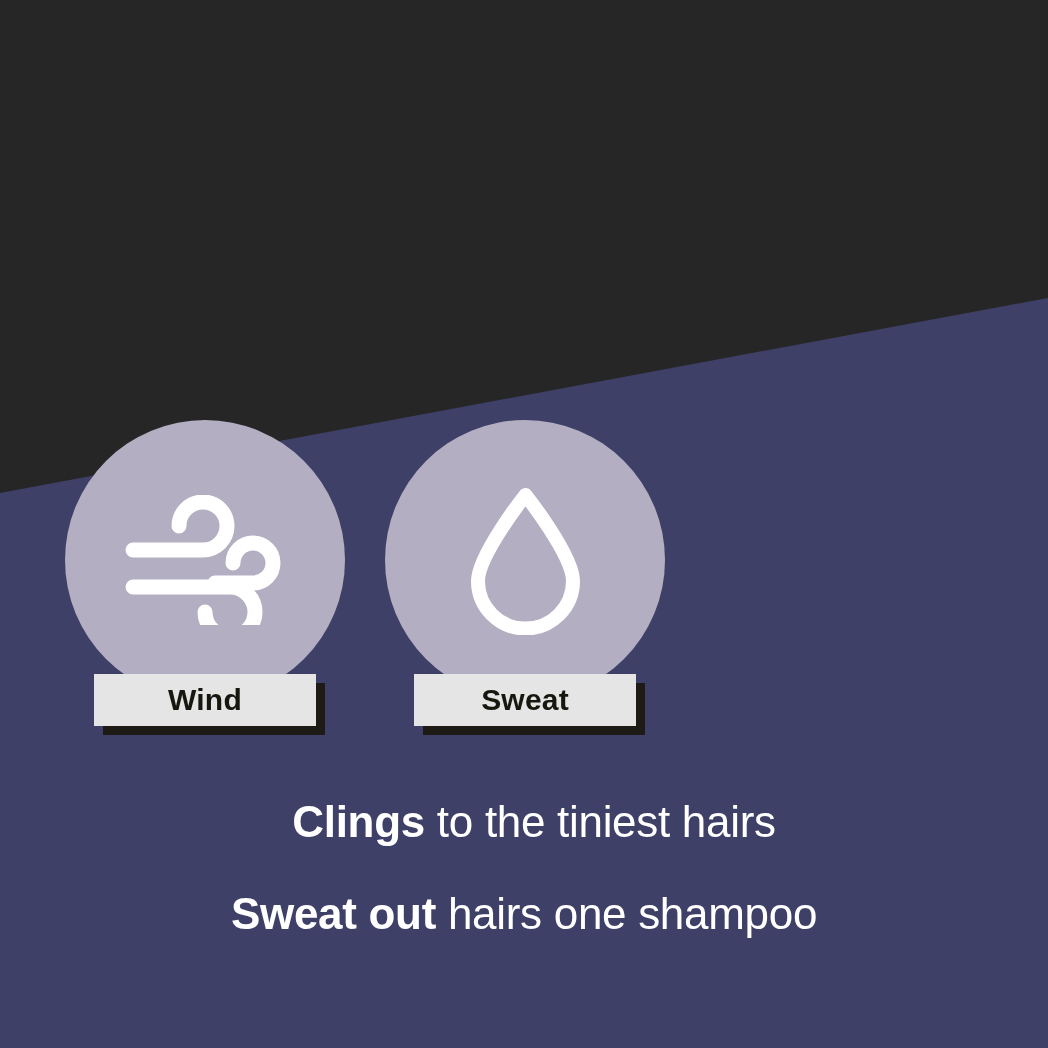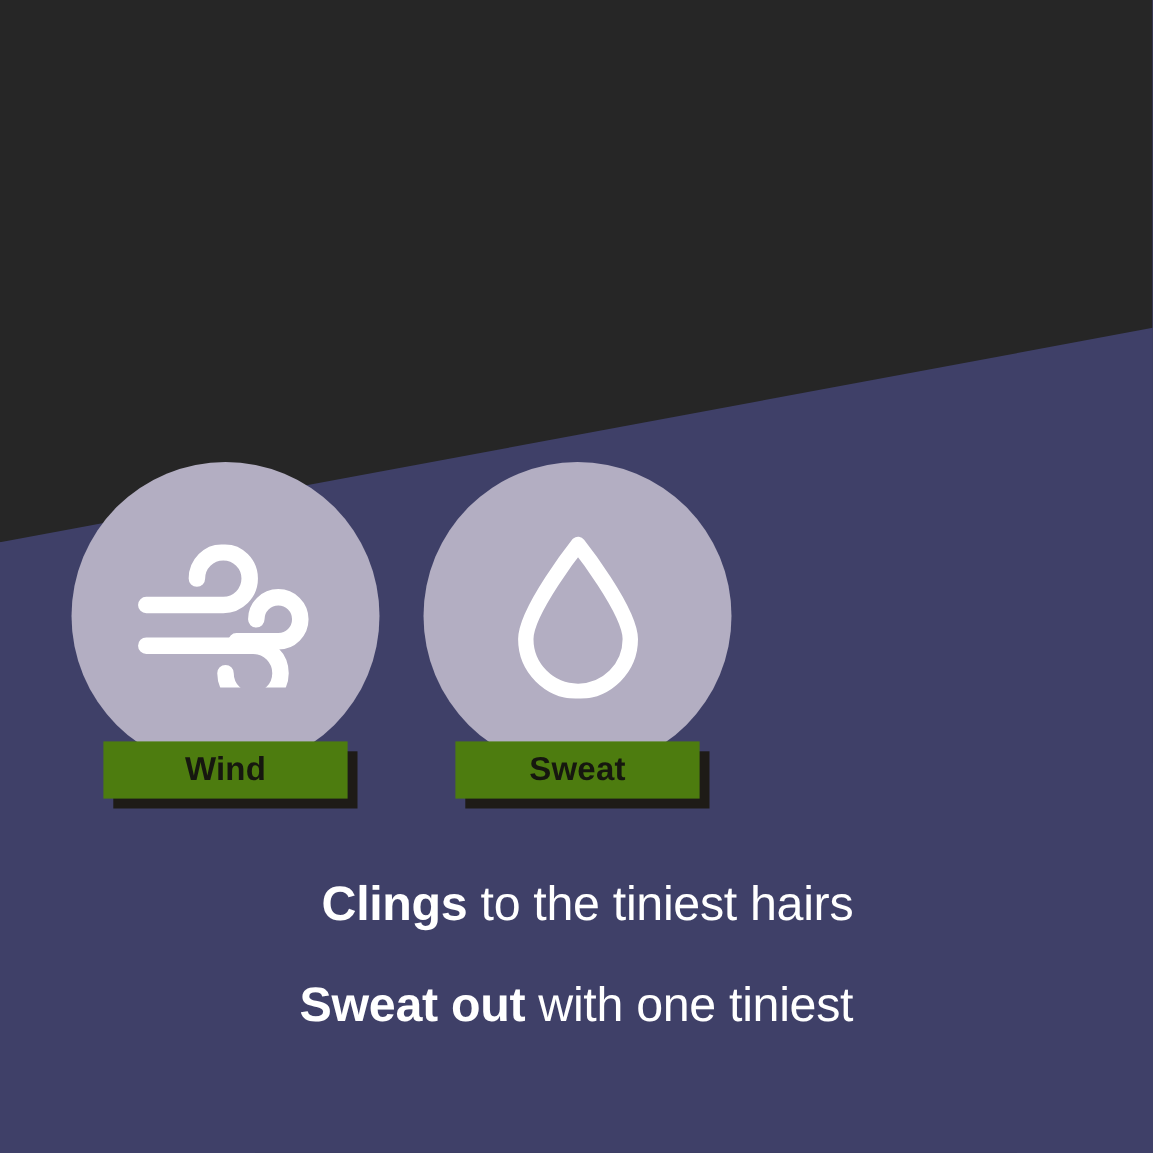--- a/index.html
+++ b/index.html
@@ -86,21 +86,21 @@
   .badge-shadow {
     position:absolute;
     left:9px; top:9px;
     width:222px; height:52px;
     background:#1e1b17;
   }
   .badge {
     position:absolute;
     left:0; top:0;
     width:222px; height:52px;
-    background:#4d7c0f;
+    background:#e5e5e5;
     color:#16170f;
     display:flex;
     align-items:center;
     justify-content:center;
     font-size:30px;
     font-weight:700;
     letter-spacing:0.2px;
     font-family:"Liberation Sans", sans-serif;
   }
 
@@ -170,17 +170,17 @@
     </div>
 
 
   </div>
 
   <div class="taglines">
     <div class="tagline l1">
       <b>Clings</b><span> to the tiniest hairs</span>
     </div>
     <div class="tagline l2">
-      <b>Sweat out</b><span> with one tiniest</span>
+      <b>Sweat out</b><span> hairs one shampoo</span>
     </div>
   </div>
 
 </div>
 
 </body></html>

